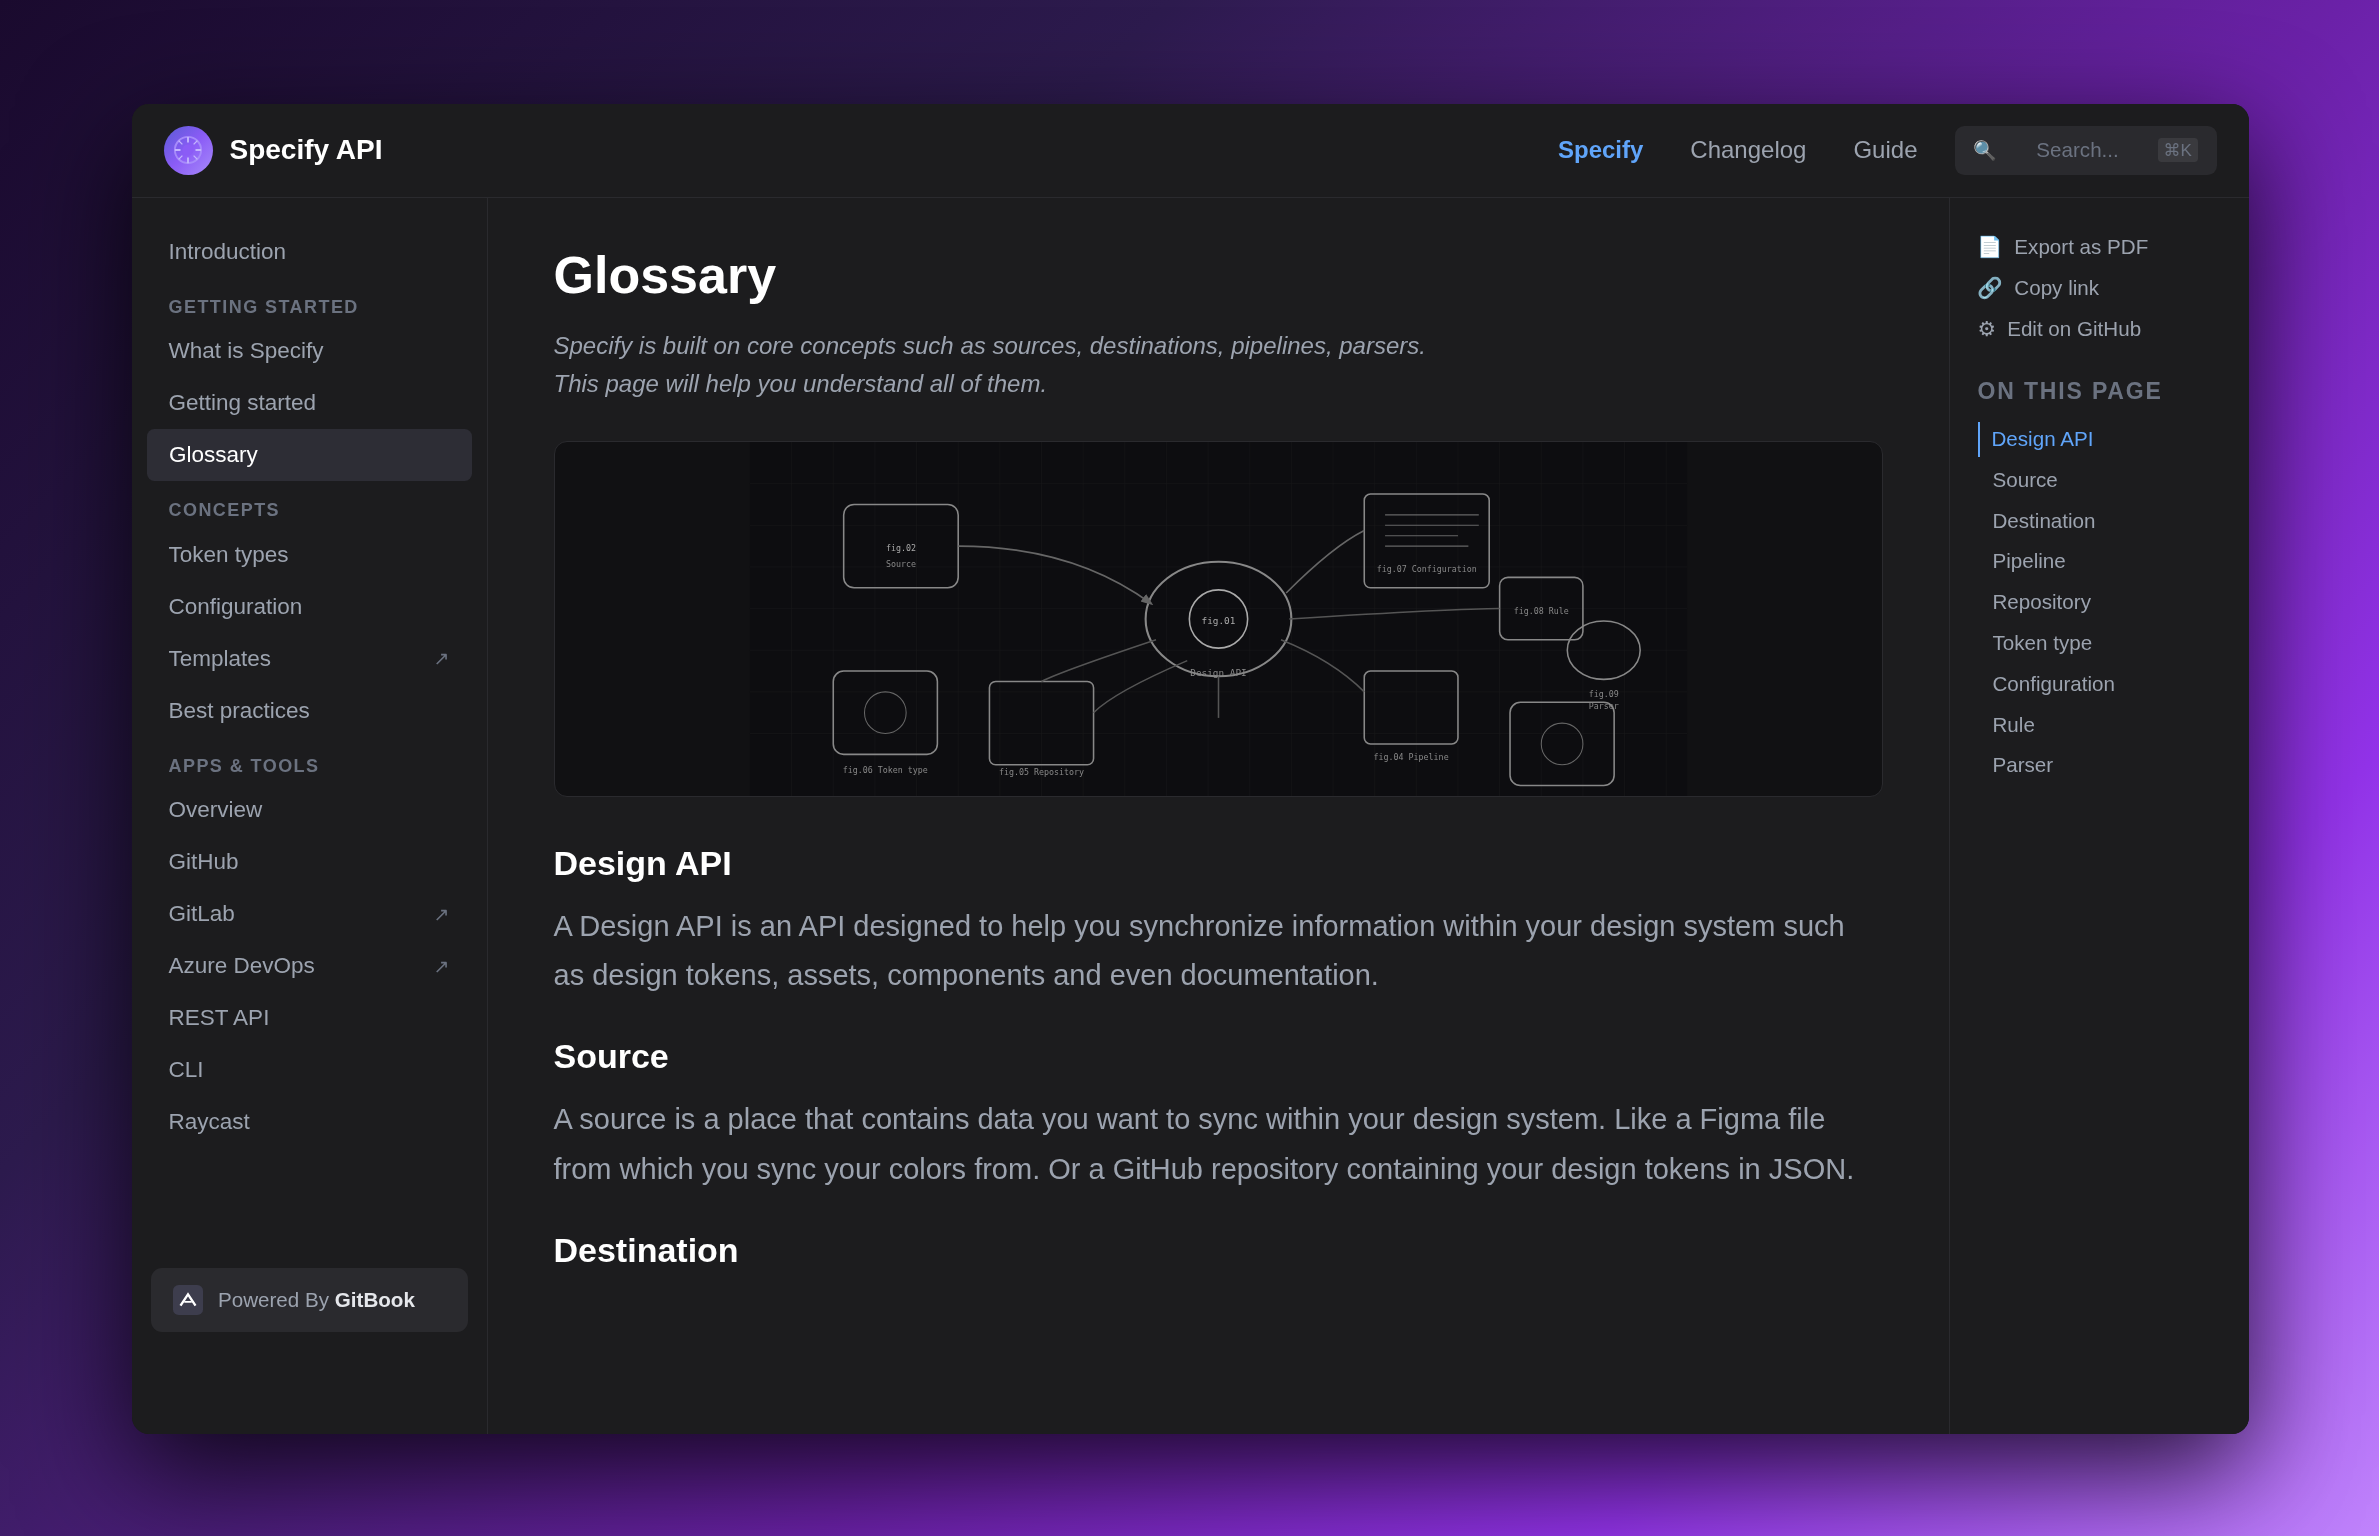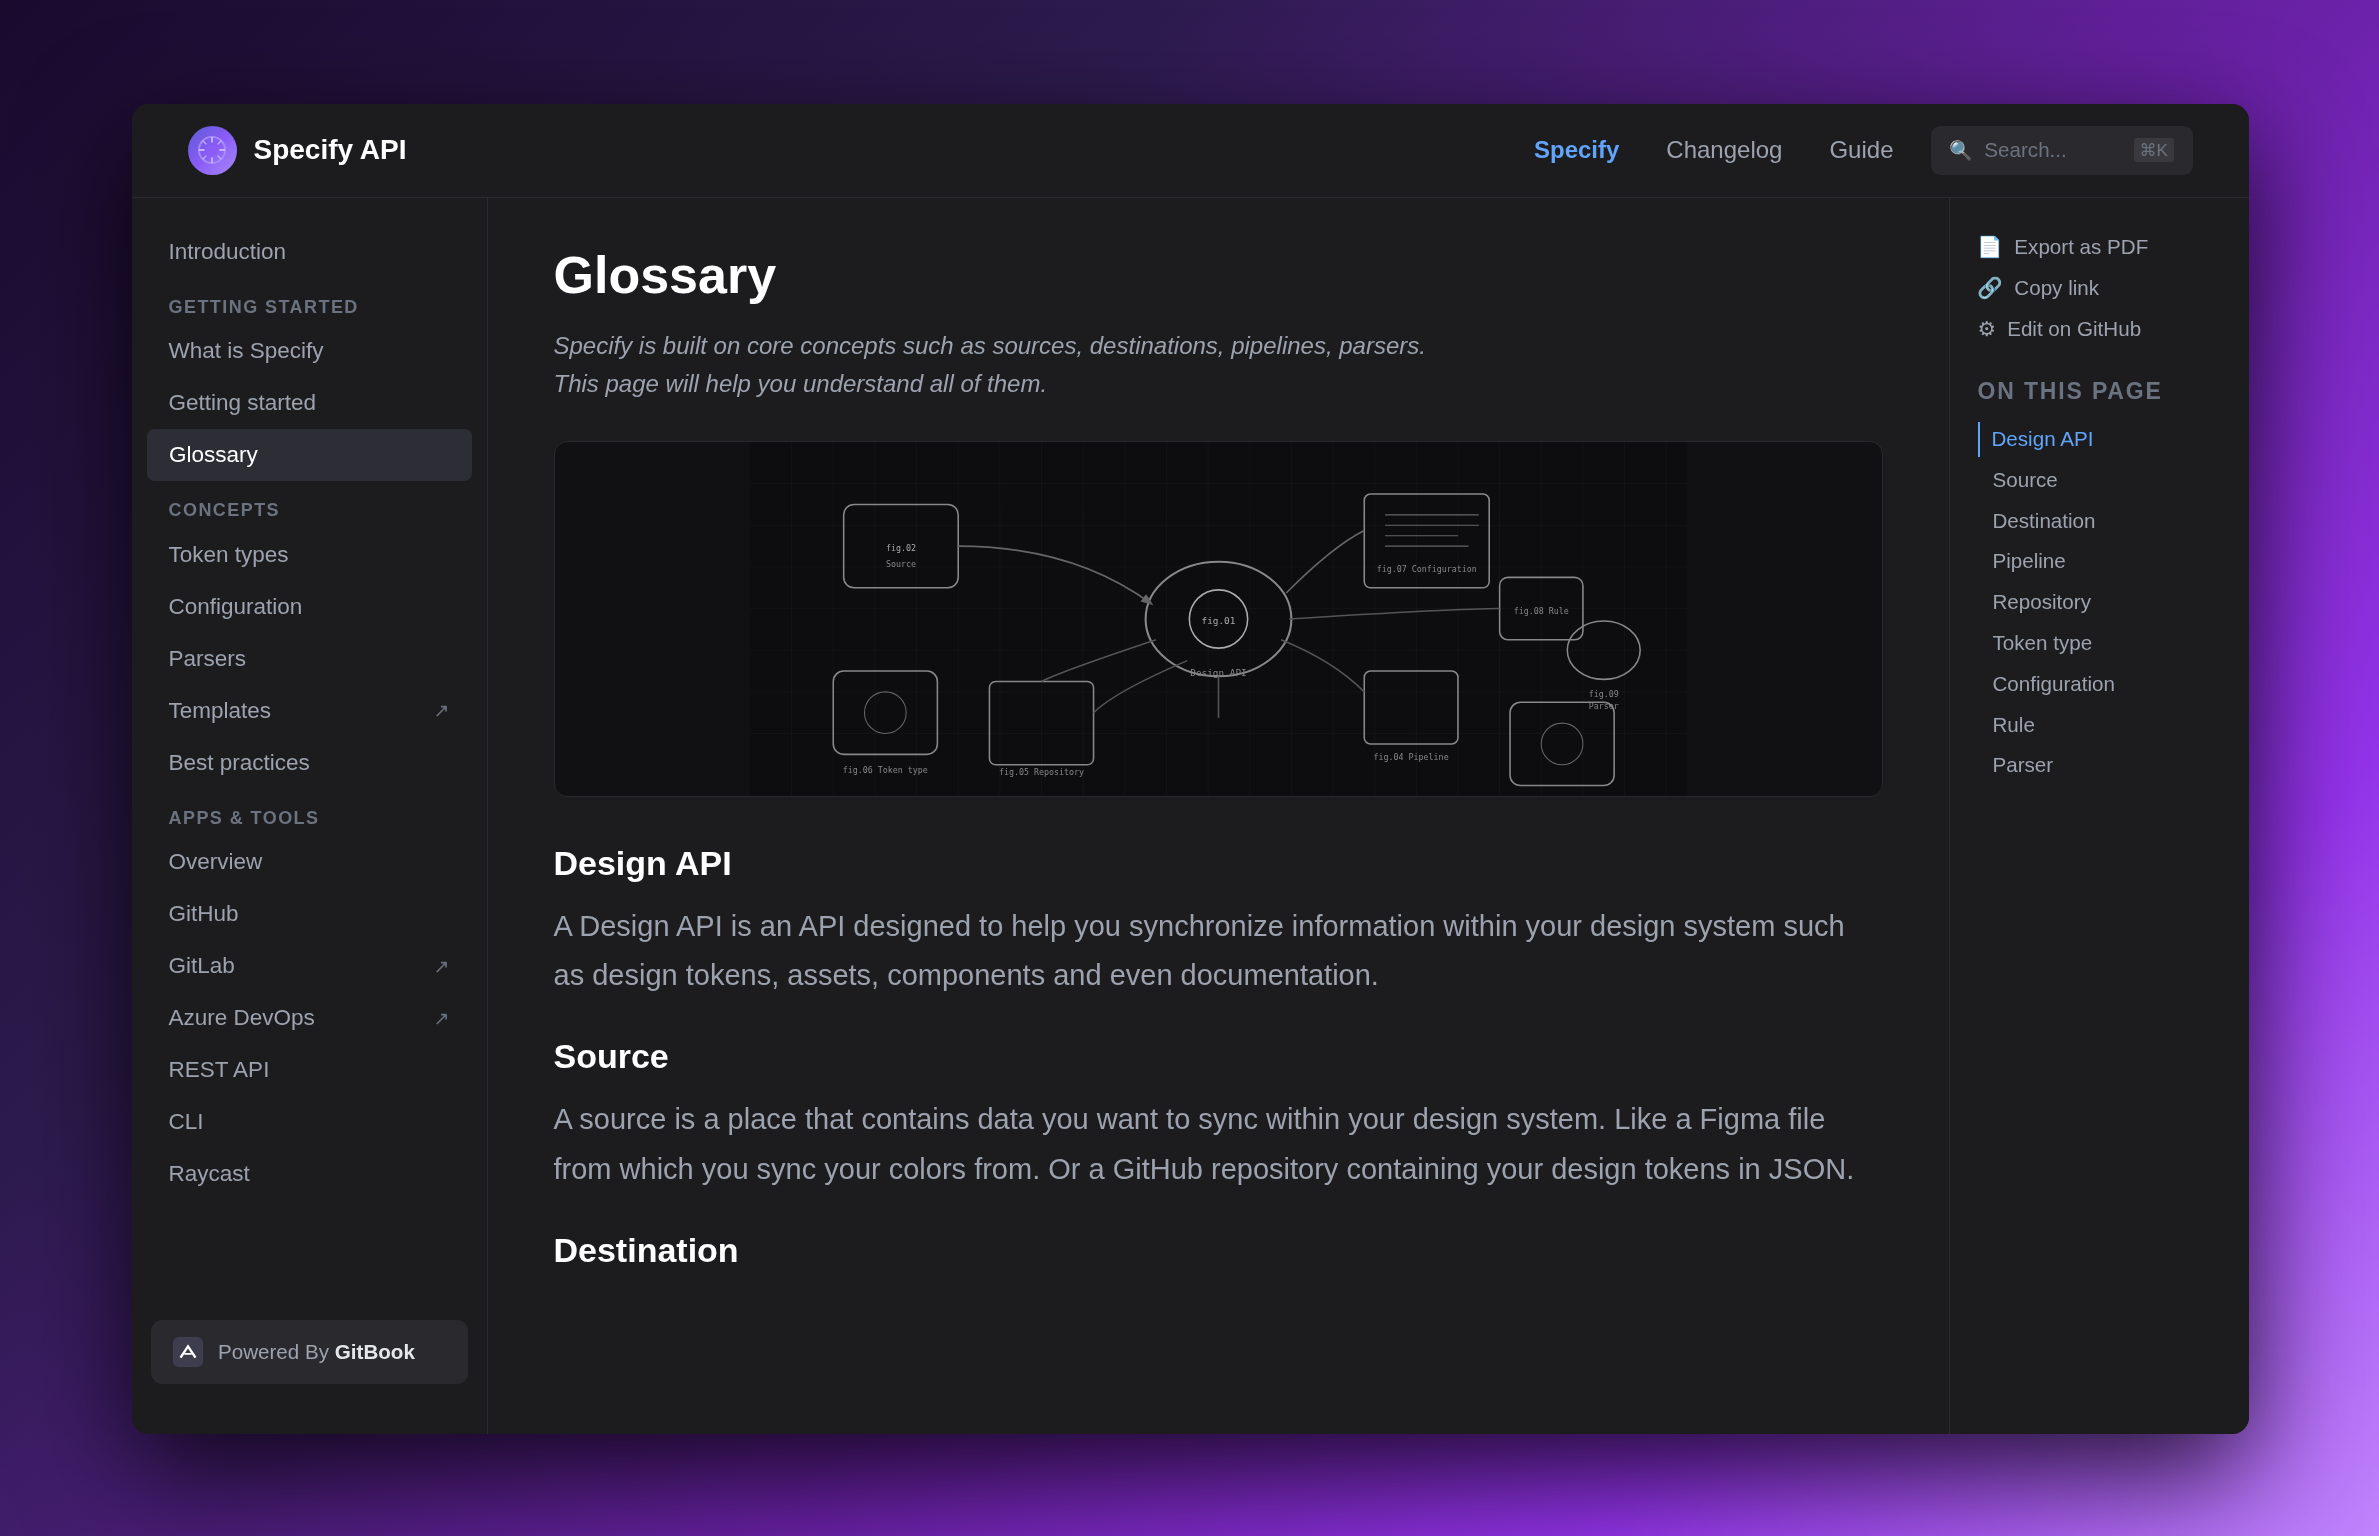--- a/index.html
+++ b/index.html
@@ -26,23 +26,24 @@
       flex-direction: column;
     }
 
     
     .topbar {
       height: 94px;
       background: #1c1c1e;
       border-bottom: 0.9px solid #2a2a2e;
       display: flex;
       align-items: center;
-      padding: 0 56px;
+      padding: 0 32px;
       flex-shrink: 0;
       gap: 37px;
+      text-align: center;
     }
 
     .logo-area {
       display: flex;
       align-items: center;
       gap: 17px;
       flex: 1;
     }
 
     .logo-icon {
@@ -327,21 +328,20 @@
       <div class="sidebar-item">Introduction</div>
 
       <div class="sidebar-section-label">GETTING STARTED</div>
       <div class="sidebar-item">What is Specify</div>
       <div class="sidebar-item">Getting started</div>
       <div class="sidebar-item active">Glossary</div>
 
       <div class="sidebar-section-label">CONCEPTS</div>
       <div class="sidebar-item">Token types</div>
       <div class="sidebar-item">Configuration</div>
-      <div class="sidebar-item">Parsers</div>
       <div class="sidebar-item">
         <span>Templates</span>
         <span class="external-icon">↗</span>
       </div>
       <div class="sidebar-item">Best practices</div>
 
       <div class="sidebar-section-label">APPS &amp; TOOLS</div>
       <div class="sidebar-item">Overview</div>
       <div class="sidebar-item">GitHub</div>
       <div class="sidebar-item">

